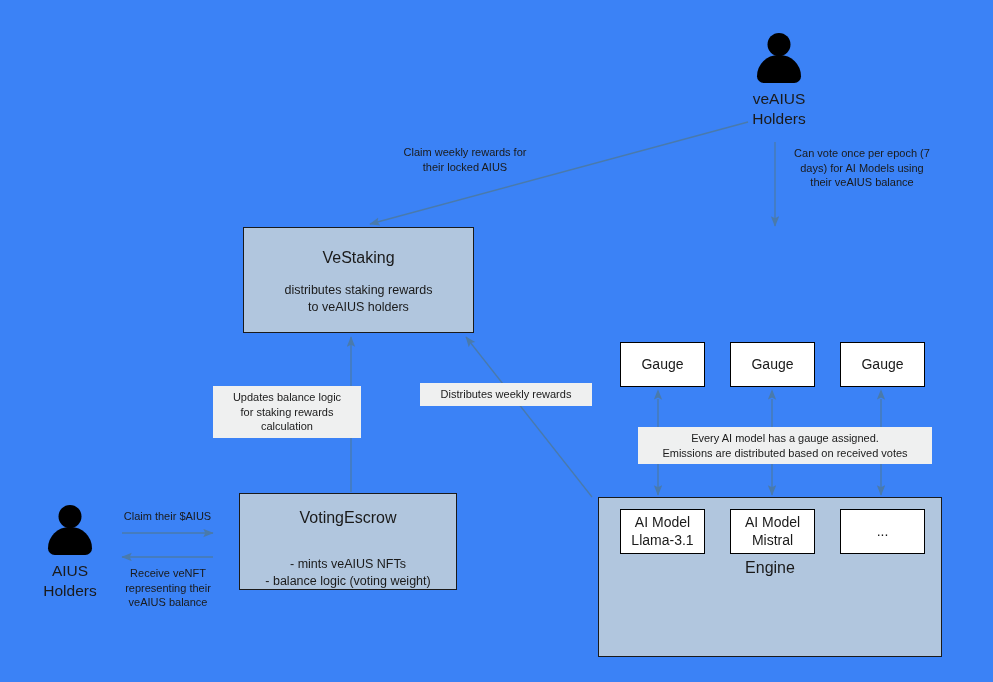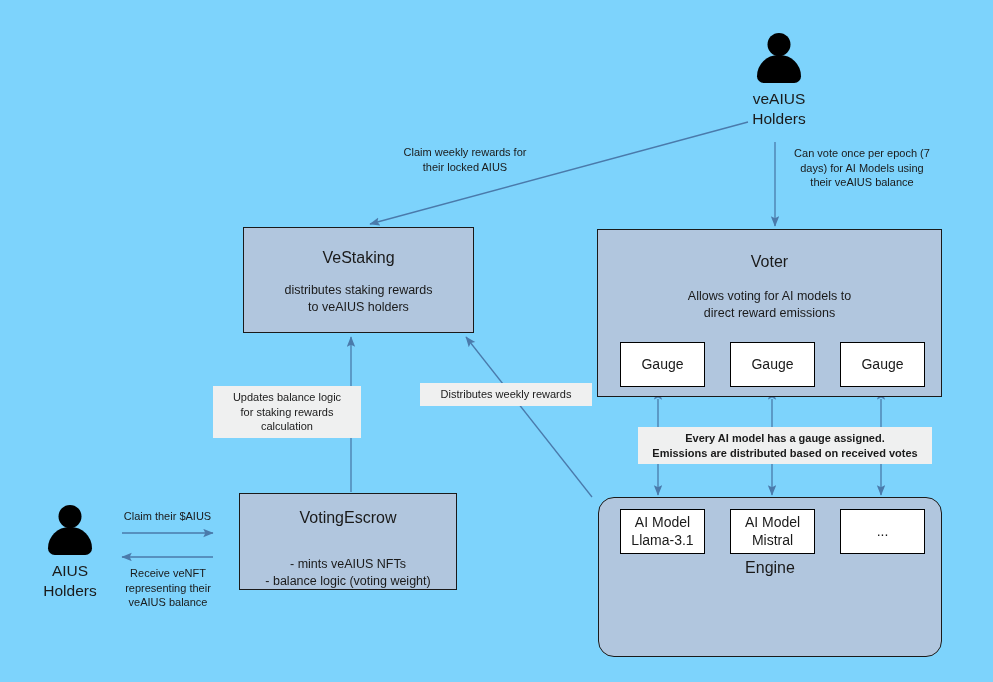--- a/index.html
+++ b/index.html
@@ -10,21 +10,21 @@
   }
   body {
     font-family: "Liberation Sans", sans-serif;
     color: #1a1a1a;
     -webkit-font-smoothing: antialiased;
   }
   #canvas {
     position: relative;
     width: 993px;
     height: 682px;
-    background: #7dd3fc;
+    background: #3b82f6;
     overflow: hidden;
   }
 
   
   #connectors {
     position: absolute;
     left: 0; top: 0;
     width: 993px;
     height: 682px;
     pointer-events: none;
@@ -75,21 +75,20 @@
   #votingescrow {
     left: 239px; top: 493px; width: 218px; height: 97px;
     padding-top: 14px;
   }
   #votingescrow .node-desc { margin-top: 29px; }
 
   
   #engine {
     left: 598px; top: 497px; width: 344px; height: 160px;
     padding-top: 60px;
-    border-radius: 16px;
   }
   #engine .node-desc { margin-top: 14px; }
 
   
   .white-box {
     position: absolute;
     background: #ffffff;
     border: 1px solid #000000;
     box-sizing: border-box;
     display: flex;
@@ -161,21 +160,21 @@
     z-index: 4;
   }
   .edge-label.boxed {
     background: #eff0f0;
     padding: 4px 7px;
   }
   #lbl-claim   { left: 375px; top: 145px; width: 180px; }
   #lbl-vote    { left: 782px; top: 146px; width: 160px; }
   #lbl-updates { left: 213px; top: 386px; width: 134px; }
   #lbl-distrib { left: 420px; top: 383px; width: 158px; }
-  #lbl-gauge   { left: 638px; top: 427px; width: 280px; font-weight: bold; }
+  #lbl-gauge   { left: 638px; top: 427px; width: 280px; }
   #lbl-lock    { left: 115px; top: 509px; width: 105px; }
   #lbl-receive { left: 112px; top: 566px; width: 112px; }
 </style>
 </head>
 <body>
 
 <div id="canvas">
 
   <svg id="connectors" viewBox="0 0 993 682" width="993" height="682">
     <defs>
@@ -239,25 +238,20 @@
     <div class="actor-label">AIUS
 Holders</div>
   </div>
 
   <div class="node-box" id="vestaking">
     <div class="node-title">VeStaking</div>
     <div class="node-desc">distributes staking rewards
 to veAIUS holders</div>
   </div>
 
-  <div class="node-box" id="voter">
-    <div class="node-title">Voter</div>
-    <div class="node-desc">Allows voting for AI models to
-direct reward emissions</div>
-  </div>
 
   <div class="white-box gauge-box" id="gauge-0">Gauge</div>
   <div class="white-box gauge-box" id="gauge-1">Gauge</div>
   <div class="white-box gauge-box" id="gauge-2">Gauge</div>
 
   <div class="node-box" id="votingescrow">
     <div class="node-title">VotingEscrow</div>
     <div class="node-desc">- mints veAIUS NFTs
 - balance logic (voting weight)</div>
   </div>

